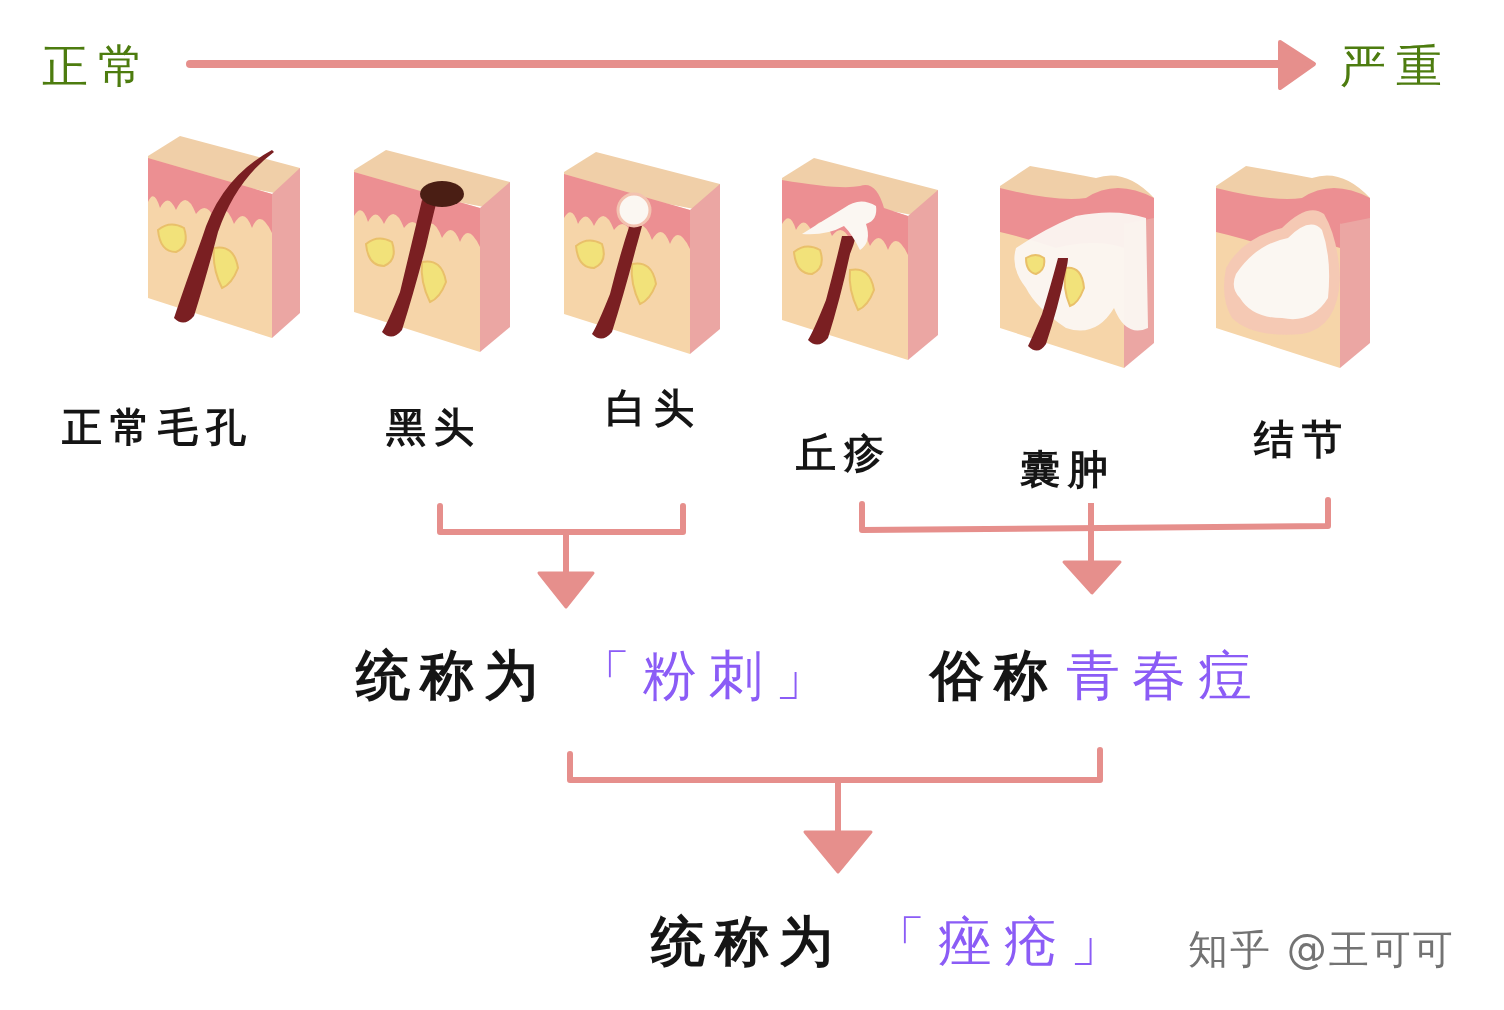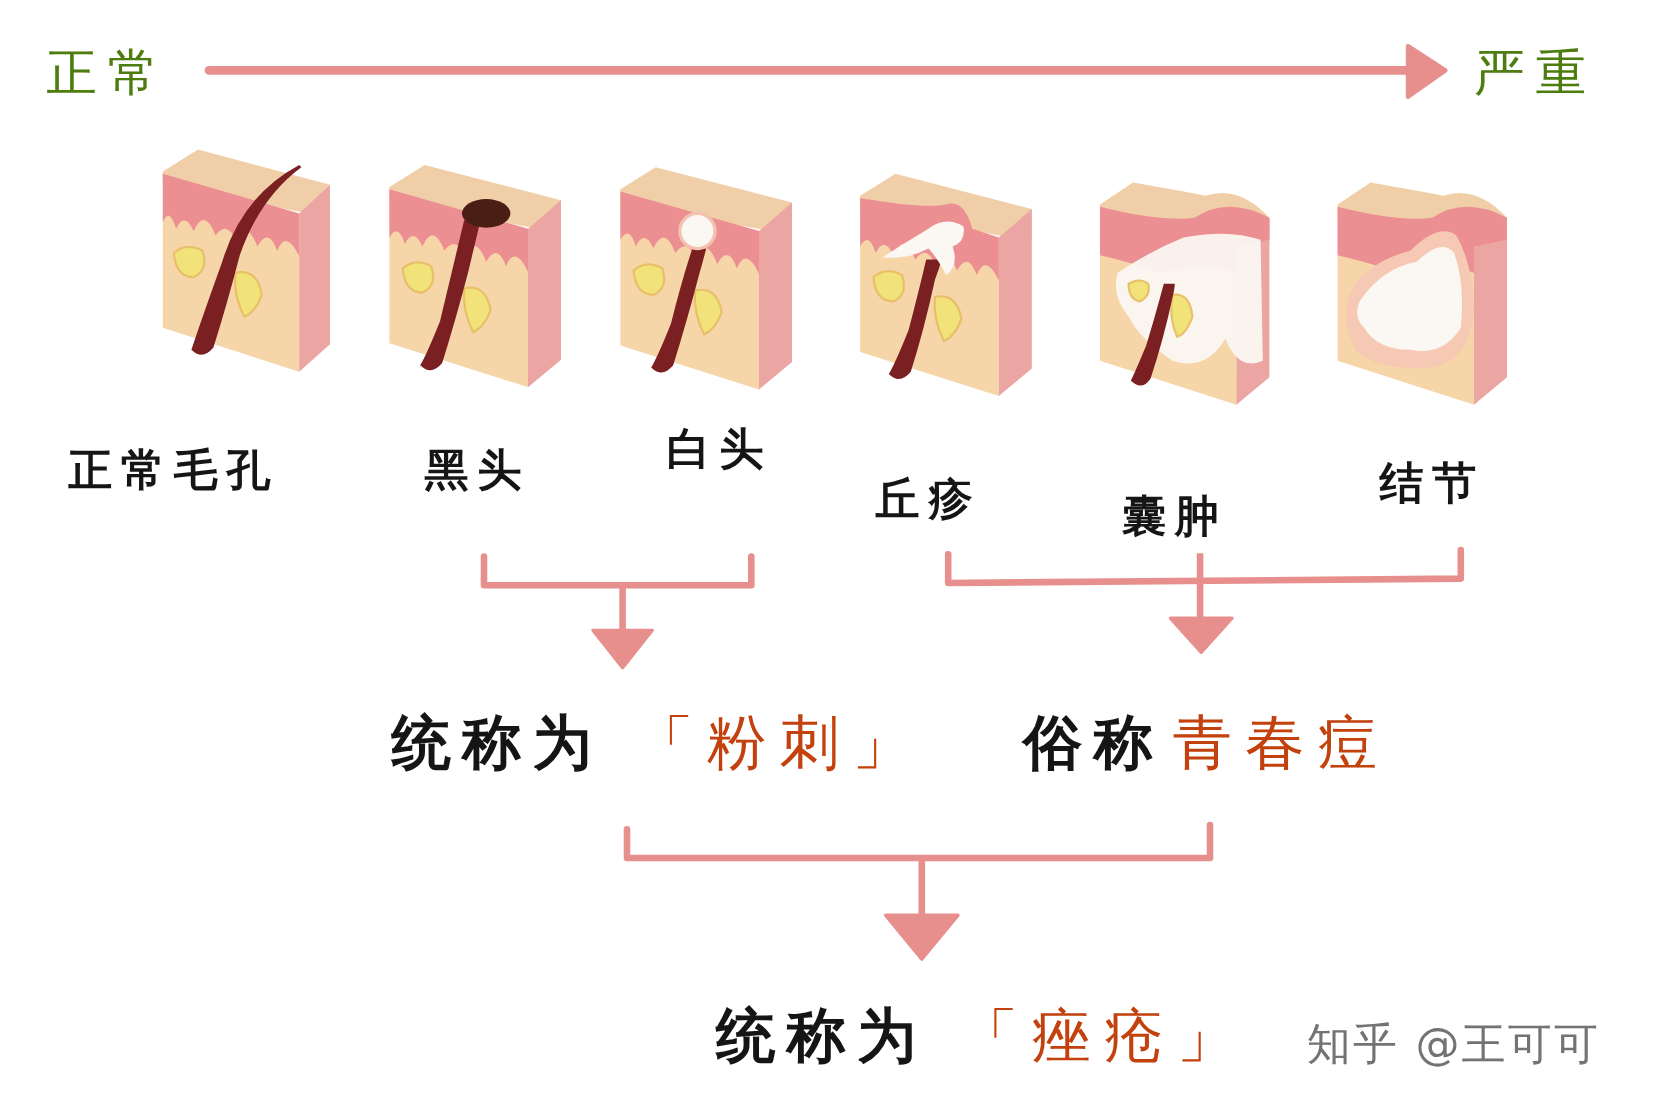--- a/index.html
+++ b/index.html
@@ -3,21 +3,21 @@
 <meta charset="utf-8">
 <style>
   html, body { margin: 0; padding: 0; background: #ffffff; }
   body { width: 1504px; height: 1010px; position: relative; overflow: hidden;
          font-family: "DejaVu Sans", "Liberation Sans", sans-serif; }
   .abs { position: absolute; }
   .ink { color: #151515; }
   .scale-label { font-size: 46px; letter-spacing: 10px; font-family: "DejaVu Serif", serif; font-weight: normal; color: #4d7c0f; }
   .stage-label { font-size: 40px; font-weight: bold; letter-spacing: 8px; white-space: nowrap; font-family: "DejaVu Sans", sans-serif; }
   .group-label { font-size: 54px; font-weight: bold; letter-spacing: 10px; white-space: nowrap; }
-  .group-label .term { font-weight: normal; font-family: Liberation Sans, sans-serif; color: #c2410c; letter-spacing: 12px; }
+  .group-label .term { font-weight: normal; font-family: Liberation Sans, sans-serif; color: #8b5cf6; letter-spacing: 12px; }
   .watermark { font-size: 40px; color: #737373; letter-spacing: 2px; white-space: nowrap; font-family: "DejaVu Sans", sans-serif; }
   .block { width: 170px; height: 230px; }
   svg.lines { position: absolute; left: 0; top: 0; }
 </style>
 </head>
 <body>
 
 <div class="abs scale-label" style="left:42px; top:36px;">正常</div>
 <div class="abs scale-label" style="left:1340px; top:36px;">严重</div>
 

